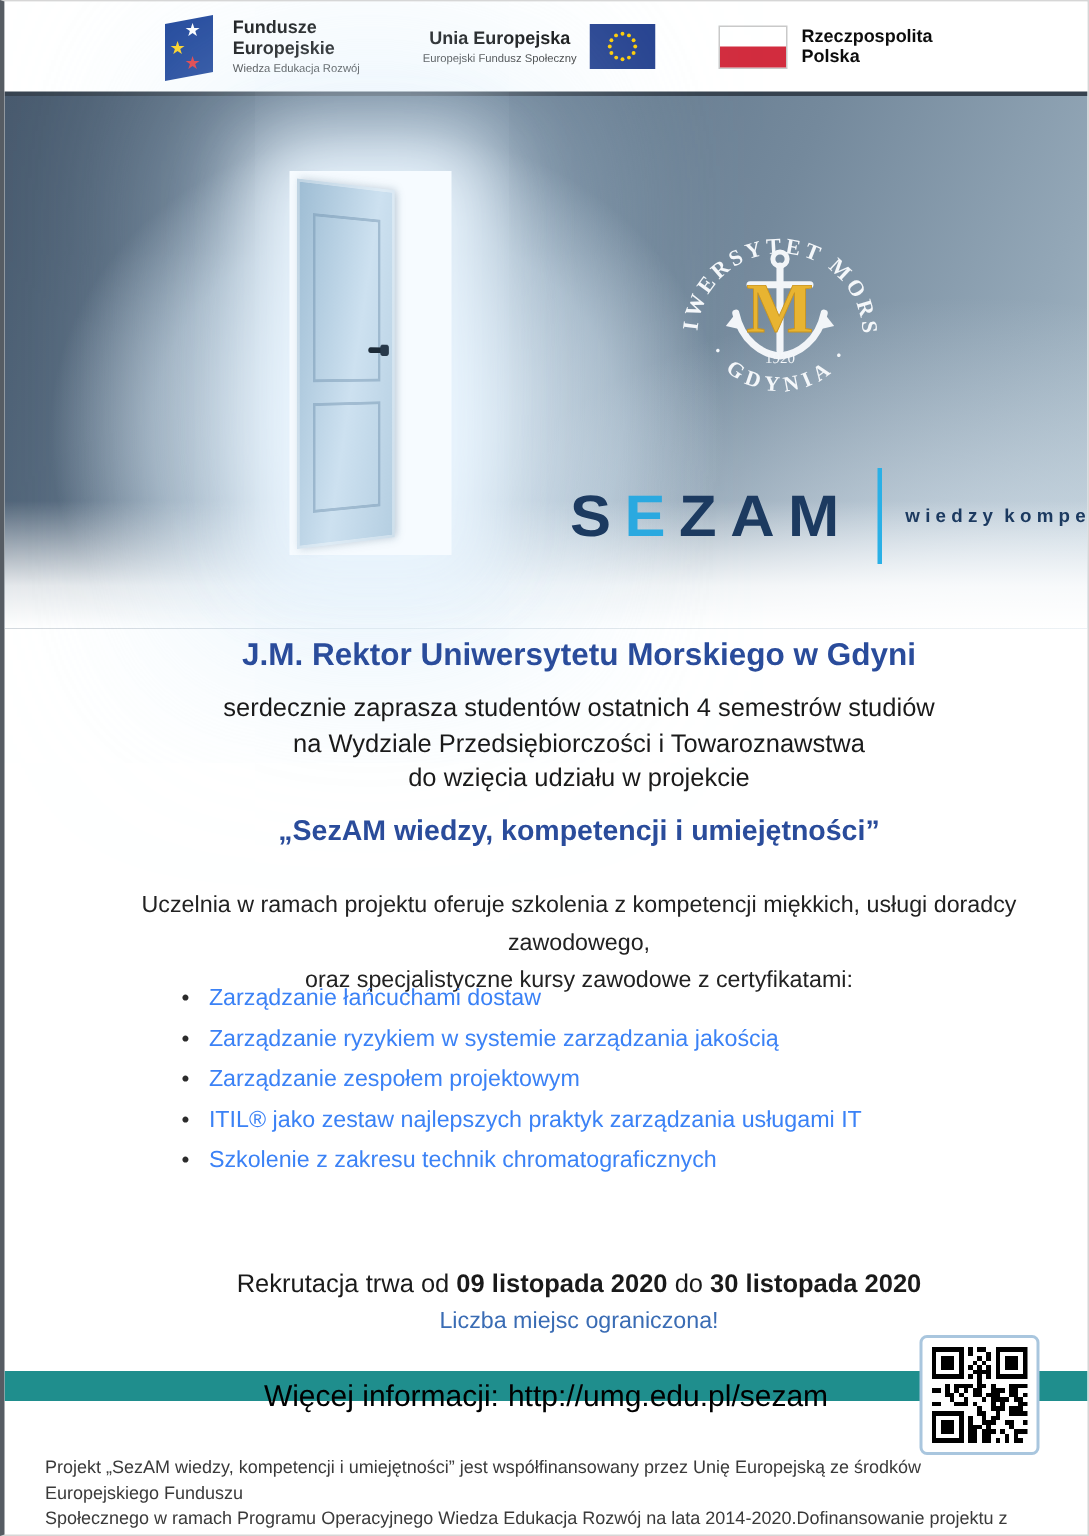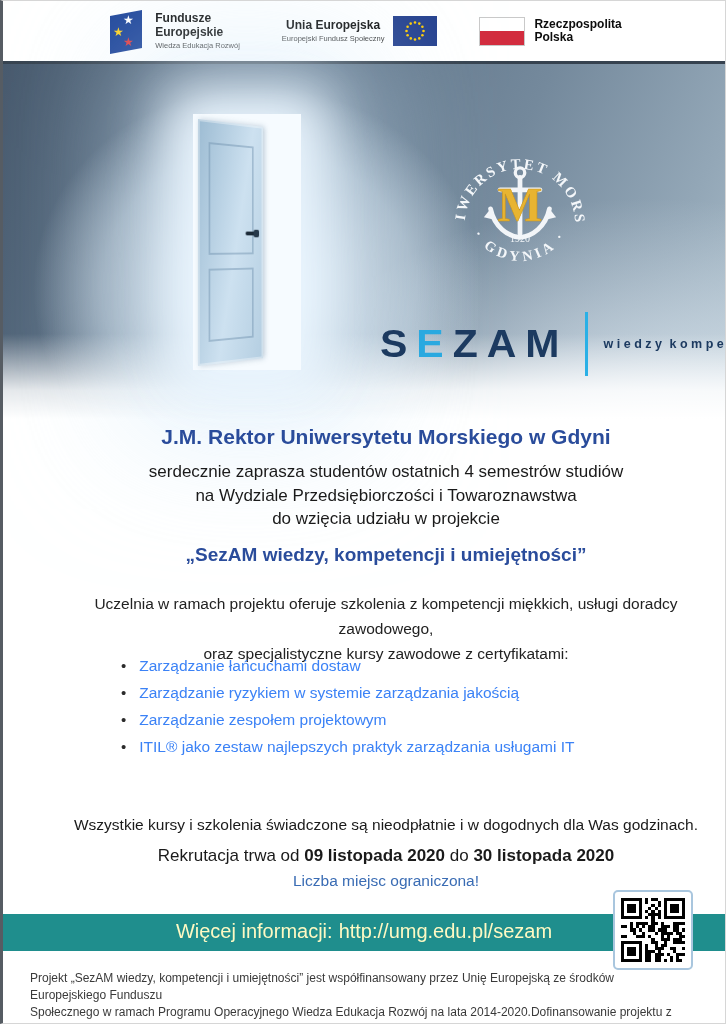--- a/index.html
+++ b/index.html
@@ -61,21 +61,21 @@
   .ptitle{top:543px;font-size:19px;font-weight:bold;color:#2a4c9b;}
   .offer{top:590px;font-size:15.5px;line-height:25px;color:#222;}
   .courses{top:651px;left:118px;right:auto;text-align:left;margin:0;padding:0;list-style:none;}
   .courses li{font-size:15.5px;color:#3b82f6;line-height:27px;}
   .courses li:before{content:"•";color:#2b2b2b;margin-right:13px;font-size:15px;}
   .note{top:815px;font-size:15.5px;}
   .recruit{top:845px;font-size:17px;}
   .recruit b{font-weight:bold;}
   .limited{top:871px;font-size:15.5px;color:#3a6cb4;}
   
-  .banner{position:absolute;top:913px;left:0;right:0;height:37px;background:#1f8e8d;color:#fef9c3;font-size:20px;line-height:34px;text-align:center;}
+  .banner{position:absolute;top:913px;left:0;right:0;height:20px;background:#1f8e8d;color:#000000;font-size:20px;line-height:34px;text-align:center;}
   .banner .url{margin-left:6px;}
   .qr-box{position:absolute;left:610px;top:889px;width:80px;height:80px;background:#fff;border:2px solid #a9c6de;border-radius:5px;box-sizing:border-box;padding:6px;}
   .qr-box svg{width:64px;height:64px;display:block;shape-rendering:crispEdges;}
   .footer{position:absolute;top:969px;left:27px;width:655px;font-size:12px;line-height:17px;color:#3a3a3a;text-align:left;}
 </style>
 </head>
 <body>
 
 <div class="poster">
 
@@ -187,23 +187,23 @@
   <div class="blk offer">
     <div>Uczelnia w ramach projektu oferuje szkolenia z kompetencji miękkich, usługi doradcy zawodowego,</div>
     <div>oraz specjalistyczne kursy zawodowe z certyfikatami:</div>
   </div>
 
   <ul class="blk courses">
     <li>Zarządzanie łańcuchami dostaw</li>
     <li>Zarządzanie ryzykiem w systemie zarządzania jakością</li>
     <li>Zarządzanie zespołem projektowym</li>
     <li>ITIL® jako zestaw najlepszych praktyk zarządzania usługami IT</li>
+    <li>Szkolenie z zakresu technik chromatograficznych</li>
   </ul>
 
-  <div class="blk note">Wszystkie kursy i szkolenia świadczone są nieodpłatnie i w dogodnych dla Was godzinach.</div>
 
   <div class="blk recruit"><span>Rekrutacja trwa od </span><b>09 listopada 2020</b><span> do </span><b>30 listopada 2020</b></div>
 
   <div class="blk limited">Liczba miejsc ograniczona!</div>
 
   <div class="banner"><span>Więcej informacji:</span><span class="url">http://umg.edu.pl/sezam</span></div>
 
   <div class="qr-box">
     <svg id="qr-svg" viewBox="0 0 21 21">
         <rect x="0" y="0" width="21" height="21" fill="#fff"></rect>

